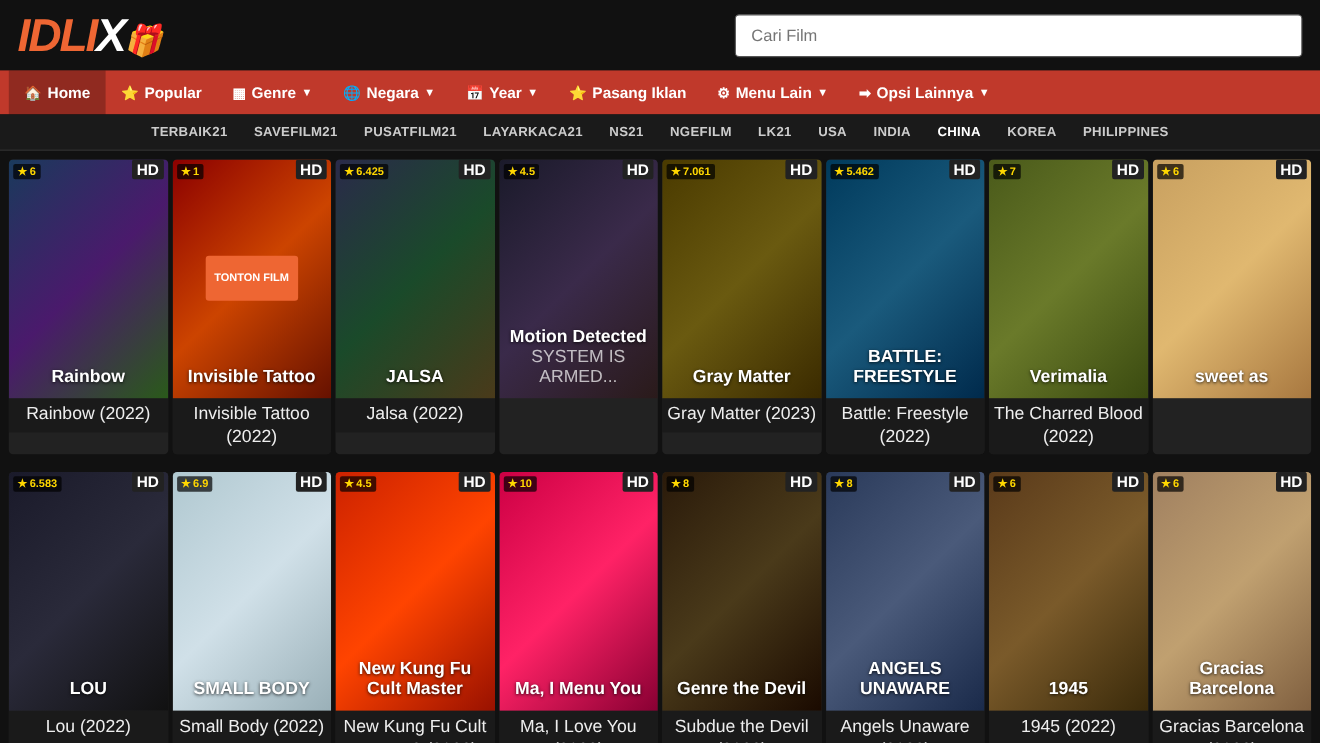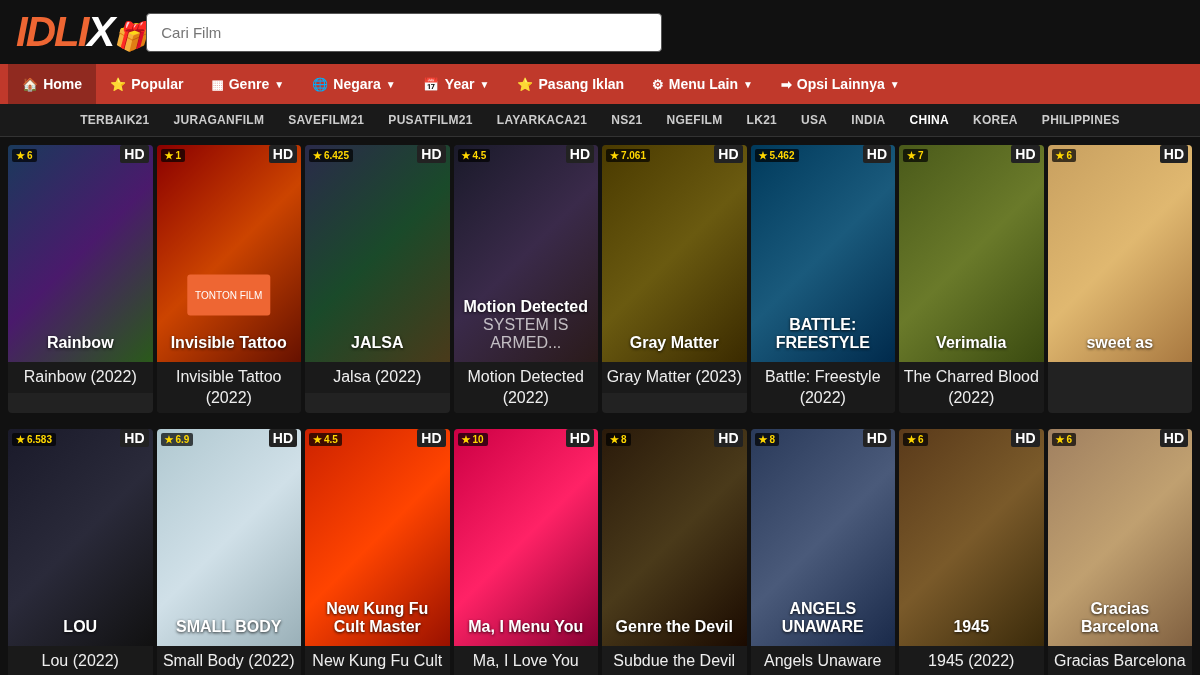--- a/index.html
+++ b/index.html
@@ -1,19 +1,19 @@
 <!DOCTYPE html>
 <html><head>
   <meta charset="utf-8">
   <style>
     * { margin: 0; padding: 0; box-sizing: border-box; }
     body { background: #111; color: #fff; font-family: Arial, sans-serif; width: 1200px; }
 
     
-    .header { background: #111; display: flex; align-items: center; padding: 8px 16px; }
+    .header { background: #111; display: flex; align-items: center; justify-content: space-between; padding: 8px 16px; }
     .logo { display: flex; align-items: center; }
     .logo-text { font-size: 42px; font-weight: 900; color: #e63; font-style: italic; letter-spacing: -2px; }
     .logo-text span { color: #fff; }
     .search-bar { width: 516px; }
     .search-bar input { width: 100%; padding: 10px 14px; border-radius: 4px; border: 1px solid #555; background: #fff; color: #333; font-size: 15px; outline: none; }
 
     
     .nav { background: #c0392b; display: flex; align-items: center; padding: 0 8px; gap: 0; }
     .nav-item { display: flex; align-items: center; gap: 5px; padding: 12px 14px; color: #fff; font-size: 14px; font-weight: 600; cursor: pointer; white-space: nowrap; }
     .nav-item.active { background: rgba(0,0,0,0.25); }
@@ -27,21 +27,21 @@
     
     .movie-grid { display: grid; grid-template-columns: repeat(8, 1fr); gap: 4px; padding: 8px; }
 
     .movie-card { position: relative; border-radius: 4px; overflow: hidden; cursor: pointer; background: #222; }
     .movie-poster { width: 100%; aspect-ratio: 2/3; background: #333; position: relative; overflow: hidden; }
 
     .badge-hd { position: absolute; top: 0; right: 4px; background: #222; color: #fff; font-size: 14px; font-weight: 700; padding: 1px 4px; border-radius: 2px; }
     .badge-rating { position: absolute; top: 4px; left: 4px; background: rgba(0,0,0,0.7); color: #ffd700; font-size: 10px; font-weight: 700; padding: 1px 4px; border-radius: 2px; display: flex; align-items: center; gap: 2px; }
     .badge-rating .star { color: #ffd700; }
 
-    .tonton-badge { position: absolute; top: 50%; left: 50%; transform: translate(-50%, -50%); background: #e63; color: #fff; font-size: 10px; font-weight: 400; padding: 15px 8px; border-radius: 3px; white-space: nowrap; margin-top: 42px; }
+    .tonton-badge { position: absolute; top: 50%; left: 50%; transform: translate(-50%, -50%); background: #e63; color: #fff; font-size: 10px; font-weight: 700; padding: 15px 8px; border-radius: 3px; white-space: nowrap; }
 
     .movie-title { background: #1a1a1a; padding: 5px 4px; font-size: 16px; color: #eee; text-align: center; line-height: 1.3; }
 
     
     .poster-1 { background: linear-gradient(135deg, #1a3a5c, #4a1a6c, #2a5a1a); }
     .poster-2 { background: linear-gradient(135deg, #8b0000, #cc4400, #661100); }
     .poster-3 { background: linear-gradient(135deg, #2a2a4a, #1a4a2a, #4a3a1a); }
     .poster-4 { background: linear-gradient(135deg, #1a1a2a, #3a2a4a, #2a1a1a); }
     .poster-5 { background: linear-gradient(135deg, #4a3a00, #6a5a10, #3a2a00); }
     .poster-6 { background: linear-gradient(135deg, #003a5c, #1a5a7c, #002a4c); }
@@ -109,21 +109,20 @@
   </div>
   <div class="nav-item">
     <span class="icon">➡</span>
     <span>Opsi Lainnya</span>
     <span style="font-size:10px">▼</span>
   </div>
 </nav>
 
 <div class="sub-nav">
   <div class="sub-nav-item">TERBAIK21</div>
-  <div class="sub-nav-item">JURAGANFILM</div>
   <div class="sub-nav-item">SAVEFILM21</div>
   <div class="sub-nav-item">PUSATFILM21</div>
   <div class="sub-nav-item">LAYARKACA21</div>
   <div class="sub-nav-item">NS21</div>
   <div class="sub-nav-item">NGEFILM</div>
   <div class="sub-nav-item">LK21</div>
   <div class="sub-nav-item">USA</div>
   <div class="sub-nav-item">INDIA</div>
   <div class="sub-nav-item active" style="color:#fff">CHINA</div>
   <div class="sub-nav-item">KOREA</div>
@@ -182,21 +181,20 @@
           <div class="poster-title-big">Motion Detected</div>
           <div class="poster-title-sm">SYSTEM IS ARMED...</div>
         </div>
         <div class="badge-rating">
           <span class="star">★</span>
           <span>4.5</span>
         </div>
         <div class="badge-hd">HD</div>
 
       </div>
-      <div class="movie-title">Motion Detected (2022)</div>
     </div>
     <div class="movie-card">
       <div class="movie-poster poster-5">
         <div class="poster-text">
           <div class="poster-title-big">Gray Matter</div>
 
         </div>
         <div class="badge-rating">
           <span class="star">★</span>
           <span>7.061</span>

